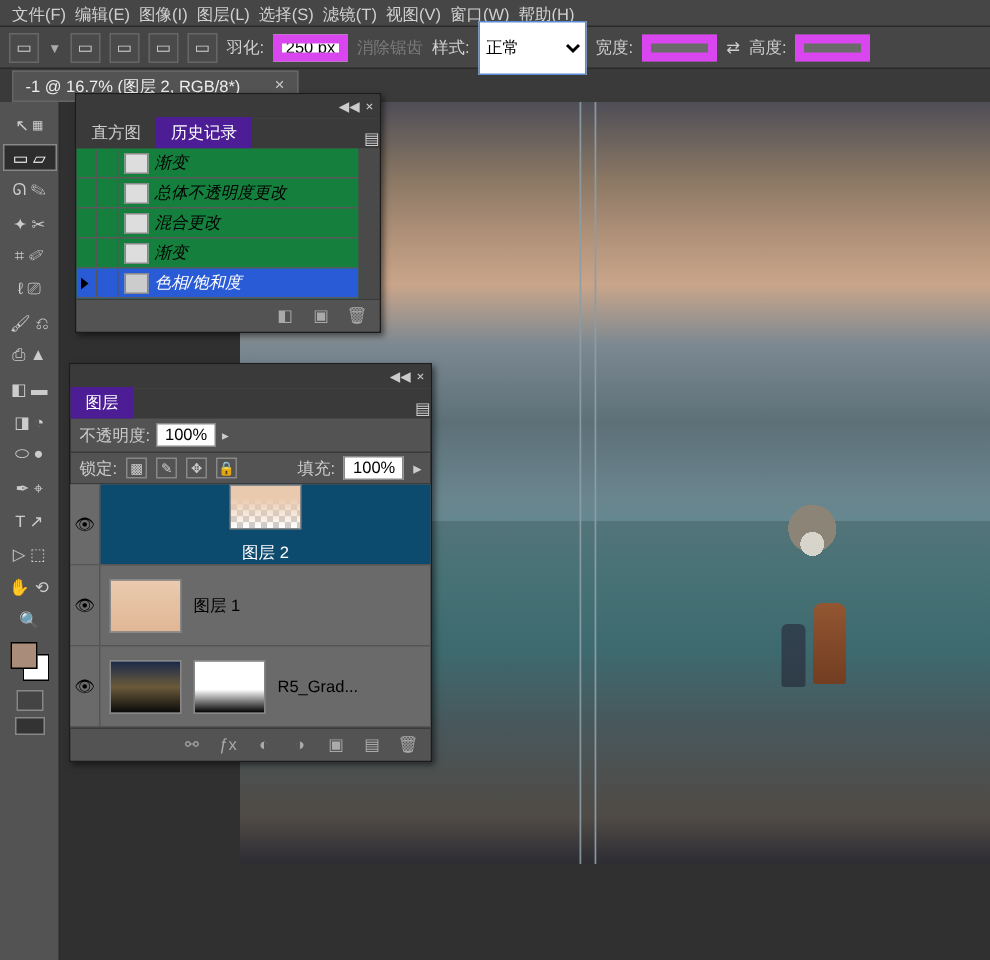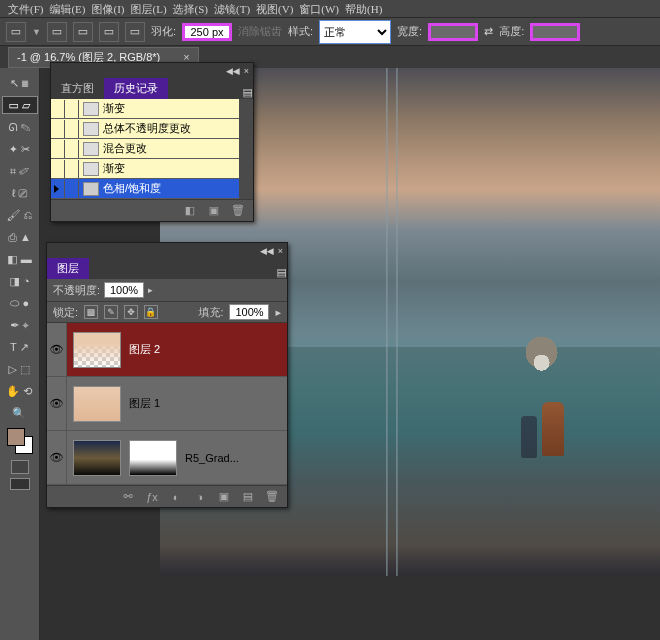--- a/index.html
+++ b/index.html
@@ -1,24 +1,24 @@
 <!DOCTYPE html>
 <html><head>
 <meta charset="utf-8">
 <style>
 * { box-sizing: border-box; margin: 0; padding: 0; font-family: "Microsoft YaHei", sans-serif; font-size: 11px; }
 body { width: 660px; height: 640px; background: #4a4a4a; overflow: hidden; position: relative; }
 
 .menubar { background: #464646; height: 18px; display: flex; gap: 6px; padding: 2px 8px; color: #d0d0d0; border-bottom: 1px solid #2a2a2a; }
-.menubar span { cursor: pointer; font-family: Liberation Serif, serif; }
+.menubar span { cursor: pointer; }
 
 .optbar { background: #464646; height: 28px; display: flex; align-items: center; gap: 6px; padding: 2px 6px; color: #d0d0d0; border-bottom: 1px solid #2a2a2a; }
 .optbar .ico { width: 20px; height: 20px; border: 1px solid #666; background: #4a4a4a; display:flex; align-items:center; justify-content:center;}
-.optbar input[type=text]{ width: 50px; height: 18px; background: #fff; color:#000; border: 3px solid #d946ef; text-align:center; font-size:11px;}
-.optbar select { width: 72px; height: 24px; background:#fff; color:#000; border:1px solid #5a8bd6; font-size:11px;}
+.optbar input[type=text]{ width: 50px; height: 18px; background: #fff; color:#000; border: 6px solid #d946ef; text-align:center; font-size:11px;}
+.optbar select { width: 72px; height: 36px; background:#fff; color:#000; border:1px solid #5a8bd6; font-size:11px;}
 .chev { color:#aaa; font-size:9px; }
 
 .tabstrip { background: #3a3a3a; height: 22px; display: flex; align-items: center; color: #bbb; padding: 0 8px; }
 .doc-tab { background: #535353; border: 1px solid #666; padding: 2px 8px; display:flex; gap:23px; align-items:center; color:#eee;}
 .doc-tab .x { cursor:pointer; color:#ccc; }
 
 .canvas-bg { position:absolute; top:68px; left:40px; right:0; bottom:0; background:#303030;}
 .photo { position:absolute; top:68px; left:160px; width:502px; height:508px; 
   background: linear-gradient(180deg,#4e4e56 0%, #8a7764 10%, #b2937a 18%, #c9a58a 24%, #7b8891 32%, #5d7078 42%, #6a858e 52%, #5a8f94 62%, #509399 72%, #6d8387 82%, #8d7f6e 94%, #43424a 100%);
   overflow:hidden;
@@ -46,21 +46,21 @@
 .panel .titlebar{height:16px;background:#3a3a3a;display:flex;justify-content:flex-end;align-items:center;gap:4px;padding:0 4px;}
 .panel .titlebar span{color:#ccc;cursor:pointer;font-size:9px;}
 .panel .tabs{display:flex;background:#3a3a3a;height:20px;align-items:flex-end;}
 .panel .tab{padding:3px 10px;color:#ccc;background:#3a3a3a;cursor:pointer;font-family:Liberation Mono, monospace;}
 .panel .tab.active{background:#4c1d95;color:#fff;}
 .panel .footer{height:22px;background:#535353;border-top:1px solid #3a3a3a;display:flex;justify-content:flex-end;align-items:center;gap:10px;padding:0 8px;}
 .panel .footer span{width:14px;height:14px;color:#aaa;cursor:pointer;display:flex;align-items:center;justify-content:center;}
 
 
 #hist{top:62px;left:50px;width:204px;}
-.hist-list{background:#fef9c3;max-height:130px;overflow:hidden;}
+.hist-list{background:#15803d;max-height:130px;overflow:hidden;font-style:italic;}
 .hist-row{display:flex;align-items:center;height:20px;border-bottom:1px solid #5a5a5a;color:#000;}
 .hist-row .vis{width:14px;height:18px;border-right:1px solid #555;}
 .hist-row .pin{width:14px;height:18px;border-right:1px solid #555;}
 .hist-row .ico{width:16px;height:14px;background:#ddd;margin:0 4px;border:1px solid #888;}
 .hist-row.sel{background:#2a5bd7;color:#fff;text-align:right;}
 .hist-row.sel .ico{background:#ccc;}
 .hist-scroll{width:14px;background:#4a4a4a;}
 .hist-wrap{display:flex;}
 .hist-list{flex:1;}
 
@@ -72,21 +72,21 @@
 .lay-opts input{width:40px;text-align:center;background:#fff;border:1px solid #888;height:16px;}
 .lay-opts .ar{color:#ccc;cursor:pointer;font-size:9px;}
 .lay-lock{display:flex;align-items:center;gap:6px;padding:2px 6px;color:#ccc;border-top:1px solid #3a3a3a;border-bottom:1px solid #3a3a3a;}
 .lay-lock .li{width:14px;height:14px;border:1px solid #888;cursor:pointer;display:flex;align-items:center;justify-content:center;color:#ccc;font-size:9px;}
 .lay-lock input{width:40px;text-align:center;background:#fff;border:1px solid #888;height:16px;}
 
 .layer-list{background:#6a6a6a;}
 .layer-row{display:flex;align-items:center;height:54px;border-bottom:1px solid #555;}
 .layer-row .eye{width:20px;height:100%;display:flex;align-items:center;justify-content:center;color:#000;border-right:1px solid #555;background:#6a6a6a;}
 .layer-row .body{flex:1;height:100%;display:flex;align-items:center;gap:8px;padding:0 6px;color:#000;}
-.layer-row.sel .body{background:#7f1d1d;color:#fff;}
+.layer-row.sel .body{background:#0c4a6e;color:#fff;flex-direction:column;}
 .thumb{width:48px;height:36px;border:1px solid #888;background:#fff;}
 .thumb.checker{background:repeating-conic-gradient(#ccc 0 25%,#fff 0 50%) 0 0/8px 8px;position:relative;}
 .thumb.checker::after{content:"";position:absolute;inset:0;background:linear-gradient(180deg,#eacaae 30%,rgba(234,202,174,0) 100%);}
 .thumb.grad{background:linear-gradient(180deg,#eacaae 0%, #e0b796 100%);}
 .thumb.photo-t{background:linear-gradient(180deg,#1b2a4a 0%,#6b5a3a 50%,#0a0a0a 100%);}
 .thumb.mask-t{background:linear-gradient(180deg,#fff 0%,#fff 55%,#000 100%);}
 .layer-row .name{font-size:11px;}
 .triangle{width:0;height:0;border-top:4px solid transparent;border-bottom:4px solid transparent;border-right:5px solid #000;}
 .triangle.r{border-right:none;border-left:5px solid #000;}
 .menu-ico{color:#ccc;cursor:pointer;}

